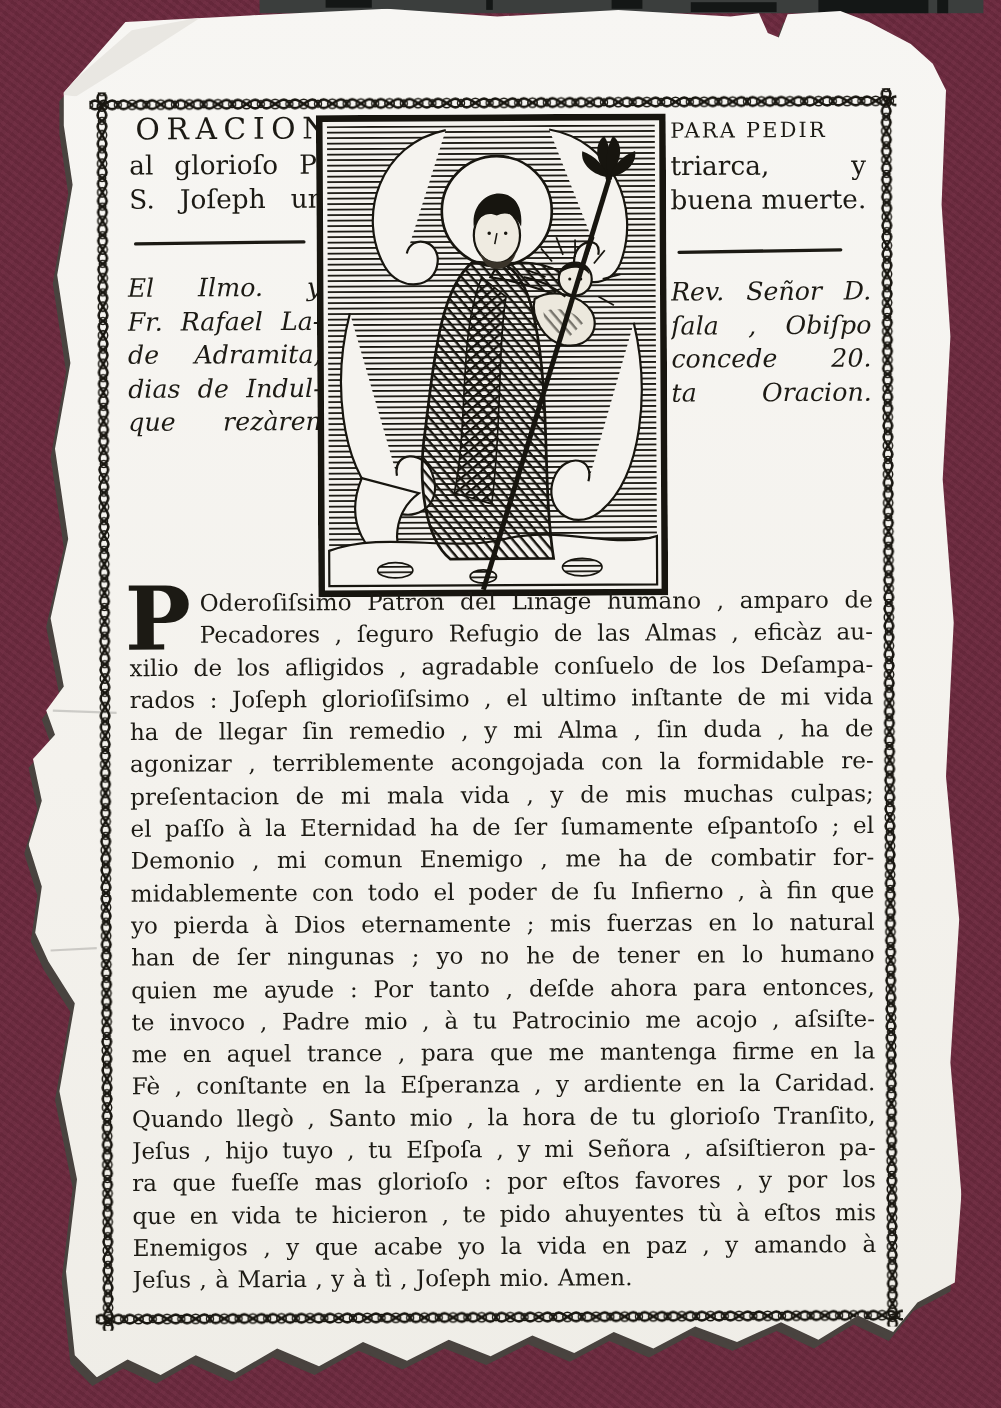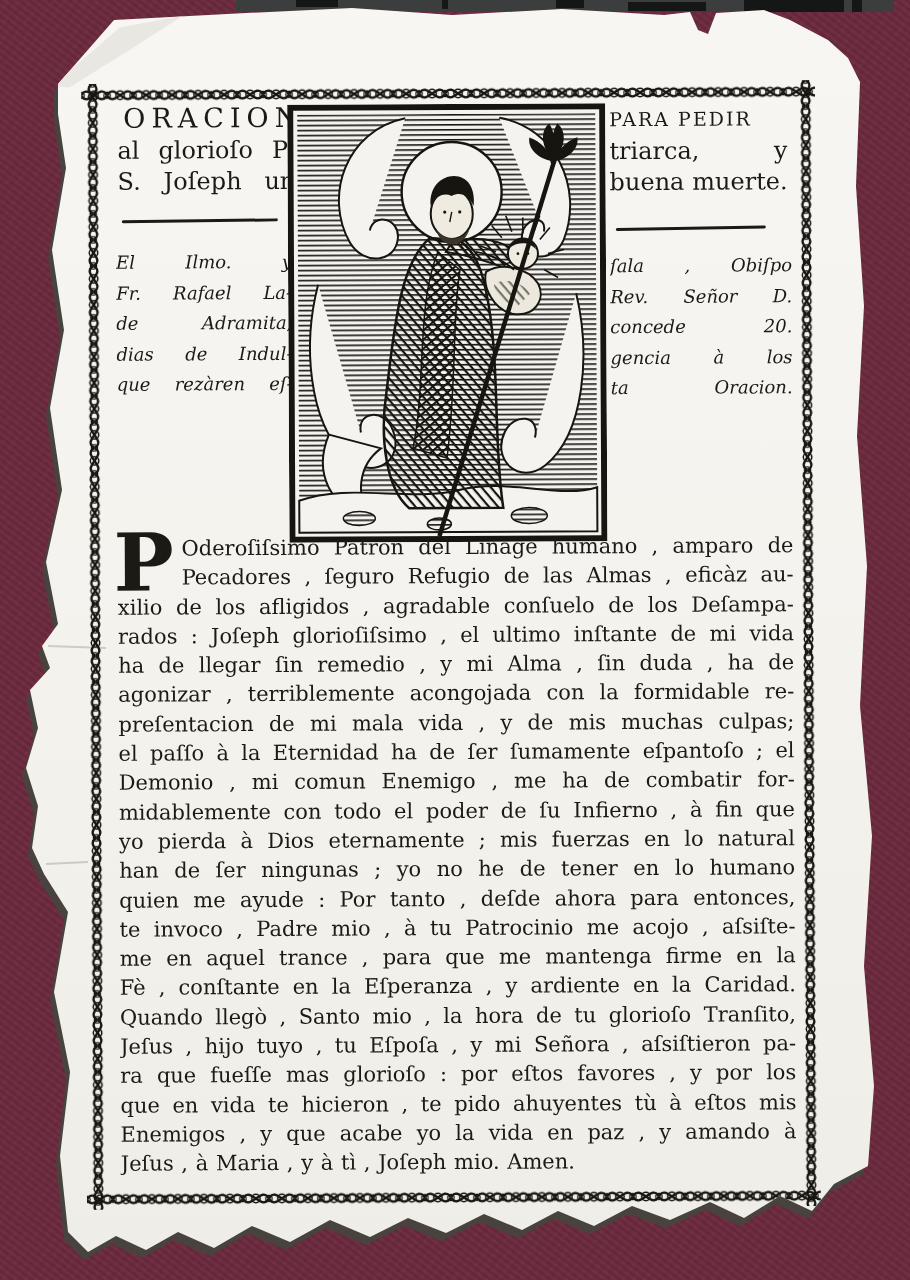--- a/index.html
+++ b/index.html
@@ -45,21 +45,21 @@
   .hdr-left{position:absolute;left:36px;top:18px;width:192px;}
   .hdr-right{position:absolute;left:528px;top:22px;width:178px;}
   .t1{font-size:27px;line-height:34px;letter-spacing:6px;padding-left:6px;white-space:nowrap;}
   .t1r{font-size:19px;line-height:33px;letter-spacing:2px;white-space:nowrap;}
   .t2{font-size:24px;line-height:31px;text-align:justify;text-align-last:justify;height:31px;overflow:hidden;}
 
   .rule{position:absolute;height:3px;background:var(--ink,#1c1a14);border-radius:2px;}
   .rule-left{left:40px;top:136px;width:156px;transform:rotate(-0.4deg);}
   .rule-right{left:534px;top:146px;width:150px;transform:rotate(-0.6deg);}
 
-  .ital{position:absolute;font-style:italic;font-size:18px;}
+  .ital{position:absolute;font-style:italic;font-size:23px;}
   .ital .ln{line-height:30.6px;height:30.6px;text-align:justify;text-align-last:justify;overflow:hidden;}
   .ital-left{left:34px;top:164px;width:176px;}
   .ital-right{left:528px;top:170px;width:182px;}
 
   .woodcut{position:absolute;left:206px;top:22px;width:318px;height:438px;}
 
   .bodytext{position:absolute;left:34px;top:451px;width:676px;font-size:21px;word-spacing:1px;}
   .bl{height:29.3px;line-height:29.3px;text-align:justify;text-align-last:justify;overflow:hidden;}
   .bl.ind{padding-left:64px;}
   .bl.last{text-align-last:left;}
@@ -128,24 +128,23 @@
 
       <div class="ital ital-left">
         <div class="ln">El Ilmo. y</div>
         <div class="ln">Fr. Rafael La-</div>
         <div class="ln">de Adramita,</div>
         <div class="ln">dias de Indul-</div>
         <div class="ln">que rezàren eſ-</div>
       </div>
 
       <div class="ital ital-right">
+        <div class="ln">Rev. Señor D.</div>
         <div class="ln">ſala , Obiſpo</div>
-        <div class="ln">Rev. Señor D.</div>
         <div class="ln">concede 20.</div>
-        <div class="ln">gencia à los</div>
         <div class="ln">ta Oracion.</div>
       </div>
 
       <div class="woodcut">
         <svg width="318" height="438" viewBox="0 0 318 438">
           <defs>
             <pattern id="wHatch" width="4" height="5" patternUnits="userSpaceOnUse">
               <rect width="4" height="1.6" fill="#17150f"></rect>
             </pattern>
             <pattern id="wHatchD" width="7" height="7" patternUnits="userSpaceOnUse" patternTransform="rotate(50)">

